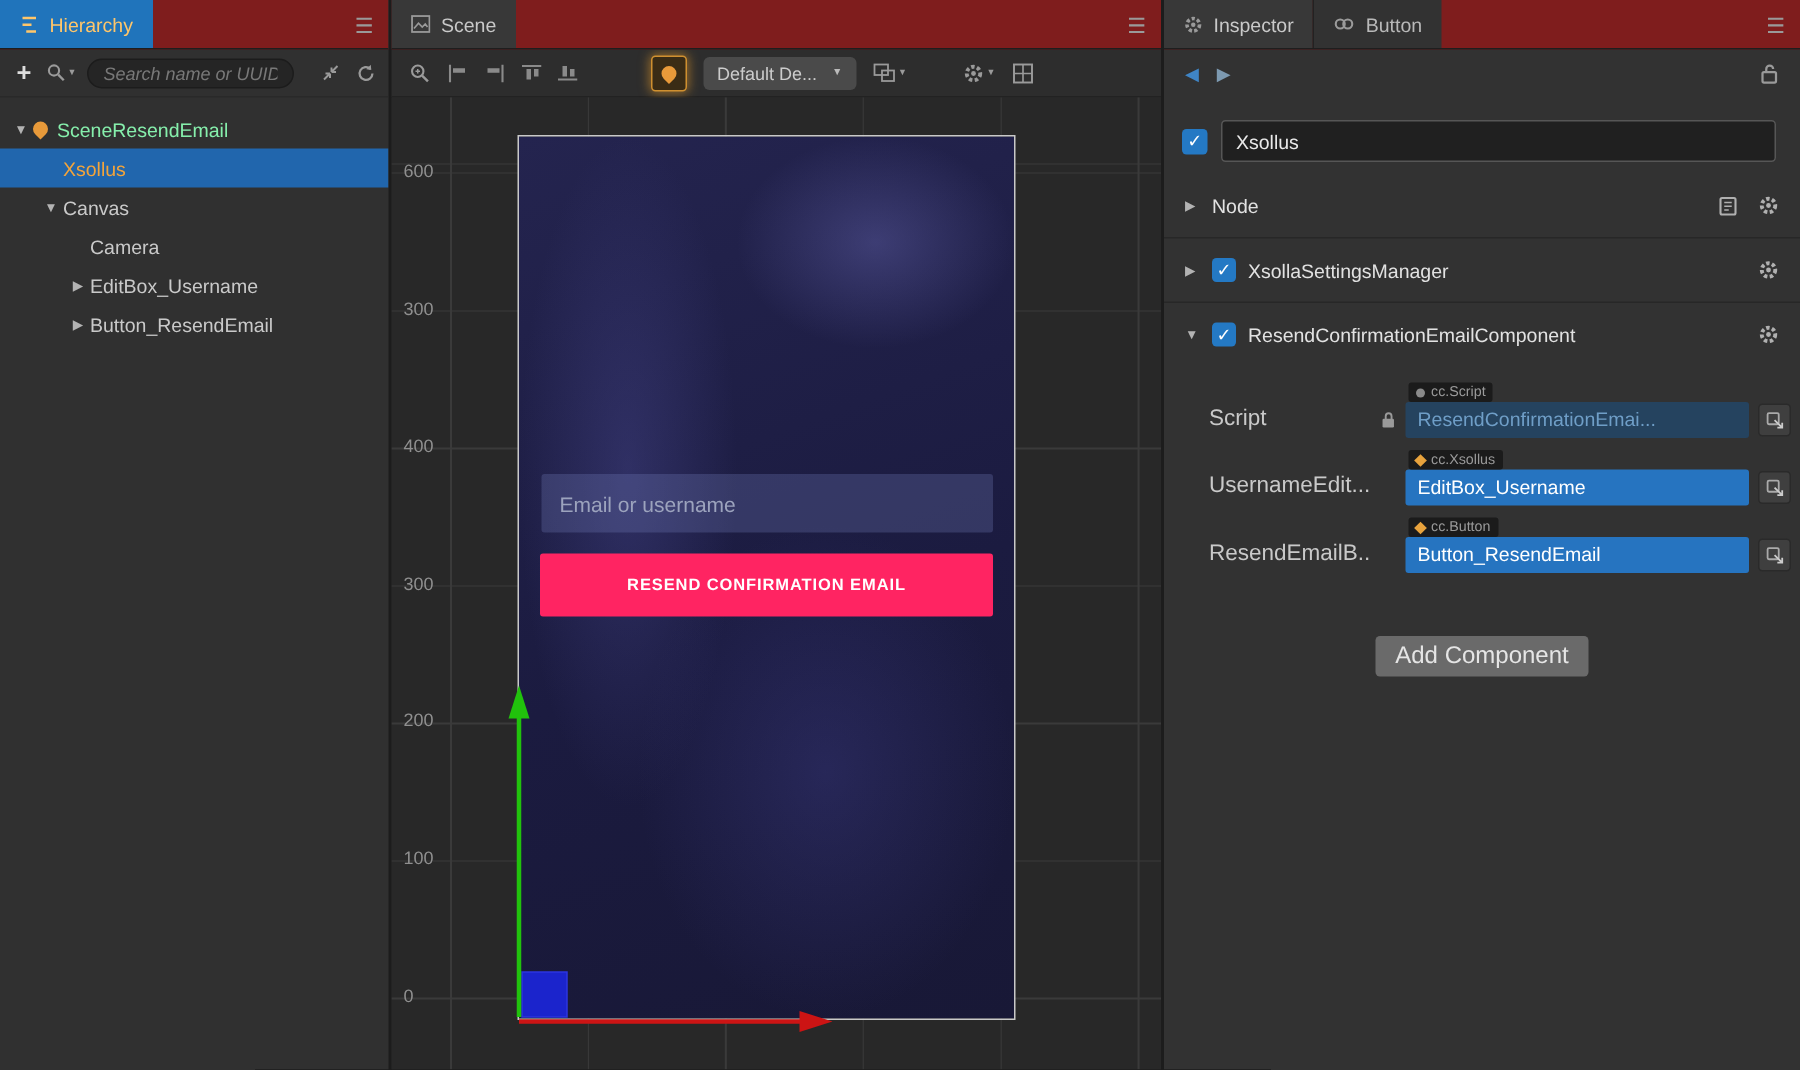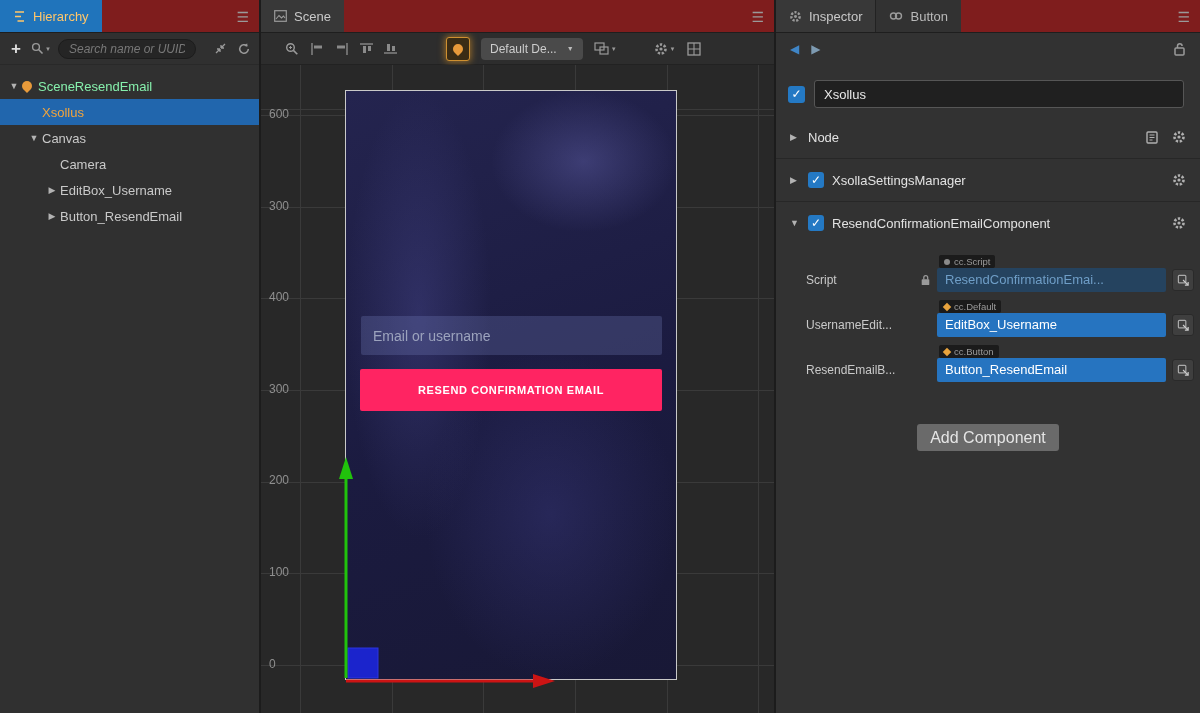--- a/index.html
+++ b/index.html
@@ -28,21 +28,21 @@
   .h-tb-right { margin-left:auto; display:flex; gap:10px; align-items:center; }
   .tree { padding-top:8px; }
   .trow { height:26px; display:flex; align-items:center; font-size:13px; color:#c9c9c9; cursor:pointer; }
   .trow .caret { width:16px; font-size:9px; color:#b3b3b3; text-align:center; flex:none; }
   .trow .spacer { width:16px; flex:none; }
   .d0 { padding-left:6px; } .d1 { padding-left:26px; } .d2 { padding-left:44px; }
   .trow.sel { background:#2166ad; color:#f3a43b; }
   .droplet { width:10px; height:10px; background:#e89a3a; border-radius:50% 50% 50% 0; transform:rotate(-45deg); display:inline-block; margin:0 6px 0 0; flex:none; }
 
   
-  .s-toolbar { height:32px; display:flex; align-items:center; gap:11px; padding:0 24px; border-bottom:1px solid #222; background:#2d2d2d; }
+  .s-toolbar { height:32px; display:flex; align-items:center; gap:11px; padding:0 12px; border-bottom:1px solid #222; background:#2d2d2d; }
   .tico { display:flex; align-items:center; gap:2px; color:#9a9a9a; cursor:pointer; }
   .gizmo-btn { width:24px; height:24px; border-radius:3px; background:#3a2c15; border:1px solid #cf9030; box-shadow:0 0 7px 1px rgba(240,160,40,.55); display:flex; align-items:center; justify-content:center; cursor:pointer; }
   .gizmo-btn .droplet { margin:0; }
   .cam-dd { height:22px; background:#4a4a4a; border-radius:4px; display:flex; align-items:center; gap:10px; padding:0 9px; color:#ccc; font-size:12px; cursor:pointer; }
   .cam-dd .mini-arrow { font-size:7px; color:#bbb; }
 
   .s-body { position:absolute; left:0; top:65px; width:513px; height:648px;
     background-color:#282828;
     background-image:
       repeating-linear-gradient(to right, #3a3a3a 0, #3a3a3a 1px, transparent 1px, transparent 91.7px),
@@ -74,21 +74,21 @@
   .sec-row { display:flex; align-items:center; height:34px; padding:0 14px; position:relative; cursor:pointer; }
   .sec-row .caret { width:18px; font-size:9px; color:#b3b3b3; }
   .sec-row .cb { width:16px; height:16px; margin-right:8px; }
   .sec-label { color:#e2e2e2; font-size:13px; }
   .sec-icons { position:absolute; right:14px; display:flex; gap:14px; align-items:center; }
   .divider { height:1px; background:#272727; margin:4px 0; }
   .node-row { margin-top:12px; }
 
   .props { padding:16px 6px 0 30px; }
   .prop { display:flex; align-items:flex-end; margin-bottom:9px; }
-  .plabel { width:107px; font-size:12px; color:#c9c9c9; padding-bottom:5px; white-space:nowrap; overflow:hidden; flex:none; }
+  .plabel { width:107px; font-size:15px; color:#c9c9c9; padding-bottom:5px; white-space:nowrap; overflow:hidden; flex:none; }
   .plockcol { width:24px; flex:none; display:flex; justify-content:center; padding-bottom:6px; }
   .pwrap { flex:1; position:relative; padding-top:12px; }
   .pbadge { position:absolute; top:-1px; left:2px; background:#1b1b1b; color:#9a9a9a; font-size:9.5px; padding:1px 5px; border-radius:2px; display:flex; gap:4px; align-items:center; white-space:nowrap; }
   .dot-gray { width:6px; height:6px; border-radius:50%; background:#8a8a8a; display:inline-block; }
   .dot-diamond { width:6px; height:6px; background:#e8a33d; transform:rotate(45deg); display:inline-block; }
   .pfield { height:24px; line-height:24px; border-radius:2px; padding:0 8px; font-size:13px; overflow:hidden; white-space:nowrap; cursor:pointer; }
   .pfield-blue { background:#2674c0; color:#fff; }
   .pfield-muted { background:#25435f; color:#6f9ec7; }
   .ppick { width:22px; height:22px; margin:0 0 1px 6px; background:#3f3f3f; border:1px solid #2a2a2a; border-radius:3px; display:flex; align-items:center; justify-content:center; flex:none; cursor:pointer; }
 
@@ -389,21 +389,21 @@
             </svg>
         </span>
       </div>
 
       <div class="prop">
         <span class="plabel">UsernameEdit...</span>
         <span class="plockcol"></span>
         <div class="pwrap">
           <span class="pbadge">
             <span class="dot-diamond"></span>
-            <span>cc.Default</span>
+            <span>cc.Xsollus</span>
           </span>
           <div class="pfield pfield-blue">EditBox_Username</div>
         </div>
         <span class="ppick">
           <svg width="13" height="13" viewBox="0 0 14 14">
               <rect x="1.5" y="1.5" width="8" height="8" rx="1" fill="none" stroke="#aaa" stroke-width="1.3"></rect>
               <path d="M6.5 6.5 L12 12 M12 8.5 V12 H8.5" fill="none" stroke="#ccc" stroke-width="1.3"></path>
             </svg>
         </span>
       </div>

